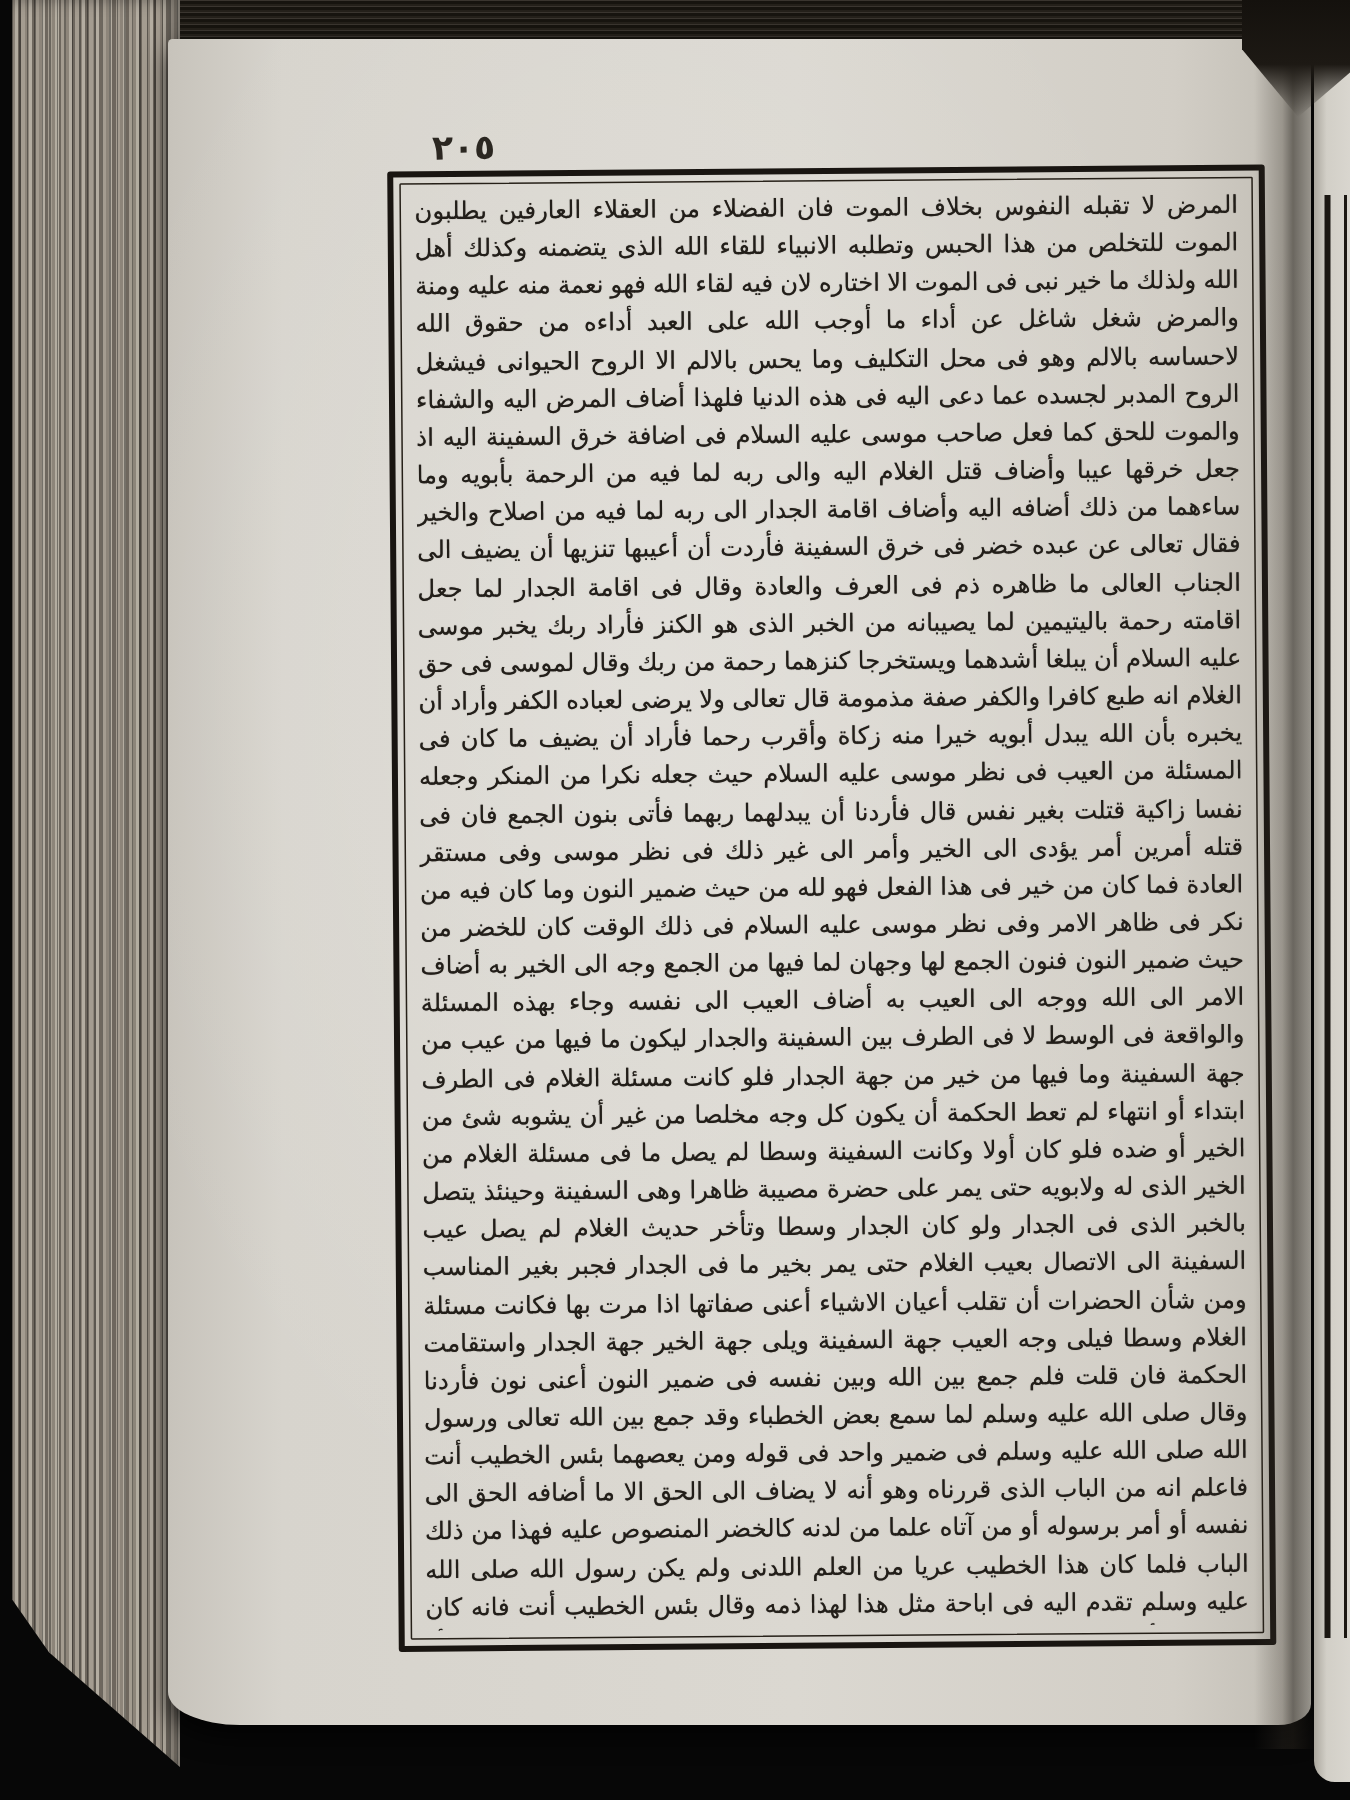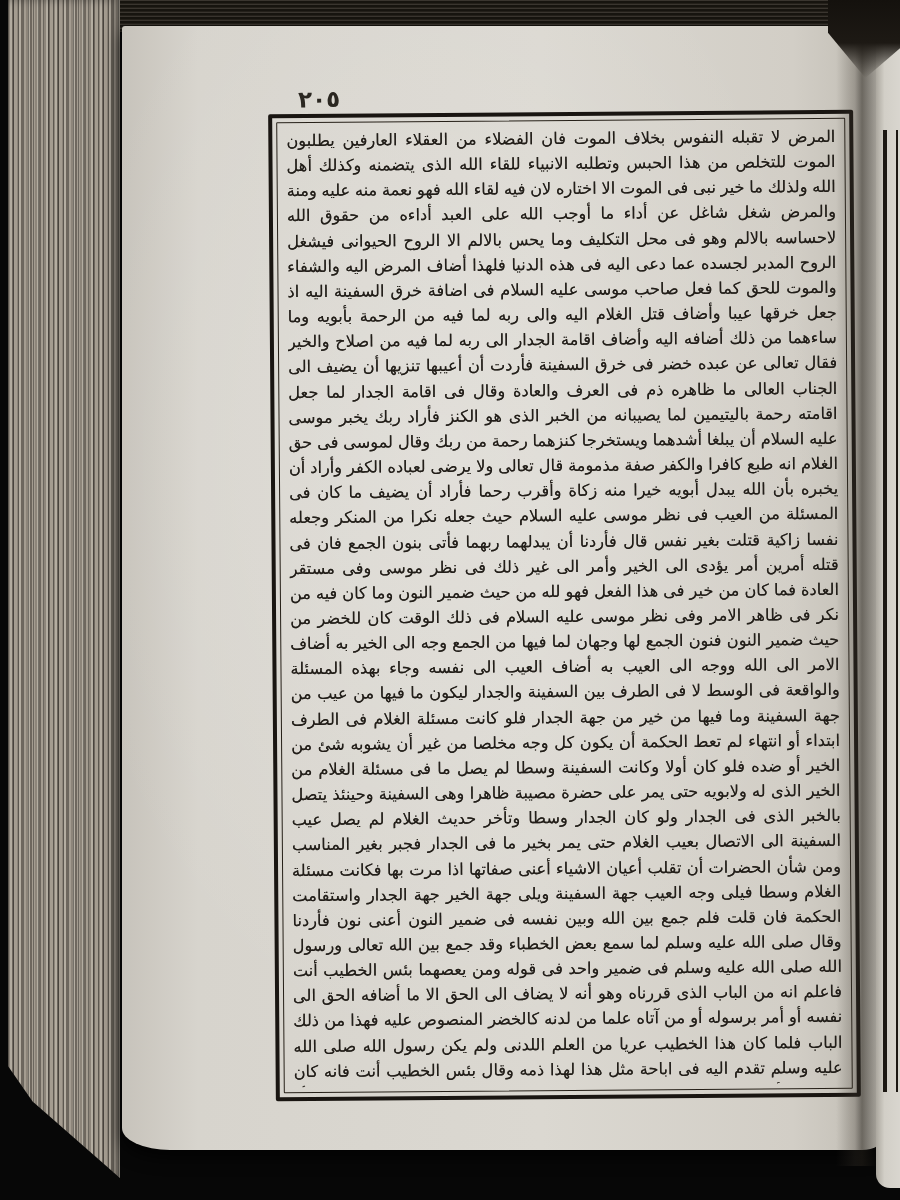--- a/index.html
+++ b/index.html
@@ -20,21 +20,21 @@
     box-shadow:inset -6px 0 10px rgba(0,0,0,.35);}
 
   
   .page{position:absolute;left:112px;top:26px;width:762px;height:1124px;
     background:
       radial-gradient(ellipse at 42% 38%,rgba(255,255,255,.20),rgba(255,255,255,0) 62%),
       linear-gradient(90deg,#c7c3bb 0,#d7d4cd 10%,#dbd8d1 55%,#d2cec6 88%,#bfbbb2 100%),
       linear-gradient(180deg,#c6c2ba 0,#d8d5ce 5%,#d8d5ce 93%,#c8c4bc 100%);
     background-color:#d6d3cc;
     border-radius:3px 8px 22px 48px / 3px 8px 14px 22px;
-    box-shadow:0 8px 16px rgba(0,0,0,.7);margin-left:10px;}
+    box-shadow:0 8px 16px rgba(0,0,0,.7);}
 
   .pagenum{position:absolute;left:176px;top:60px;width:64px;
     font-size:23px;font-weight:700;letter-spacing:3px;color:#2b2721;
     transform:rotate(-1deg);}
 
   
   .frame{position:absolute;left:150px;top:86px;width:577px;height:979px;
     border:4.5px solid #191511;transform:rotate(-0.45deg);
     border-radius:2px;}
   .frame-inner{position:absolute;inset:4px;border:1.6px solid #262018;border-radius:1px;}

